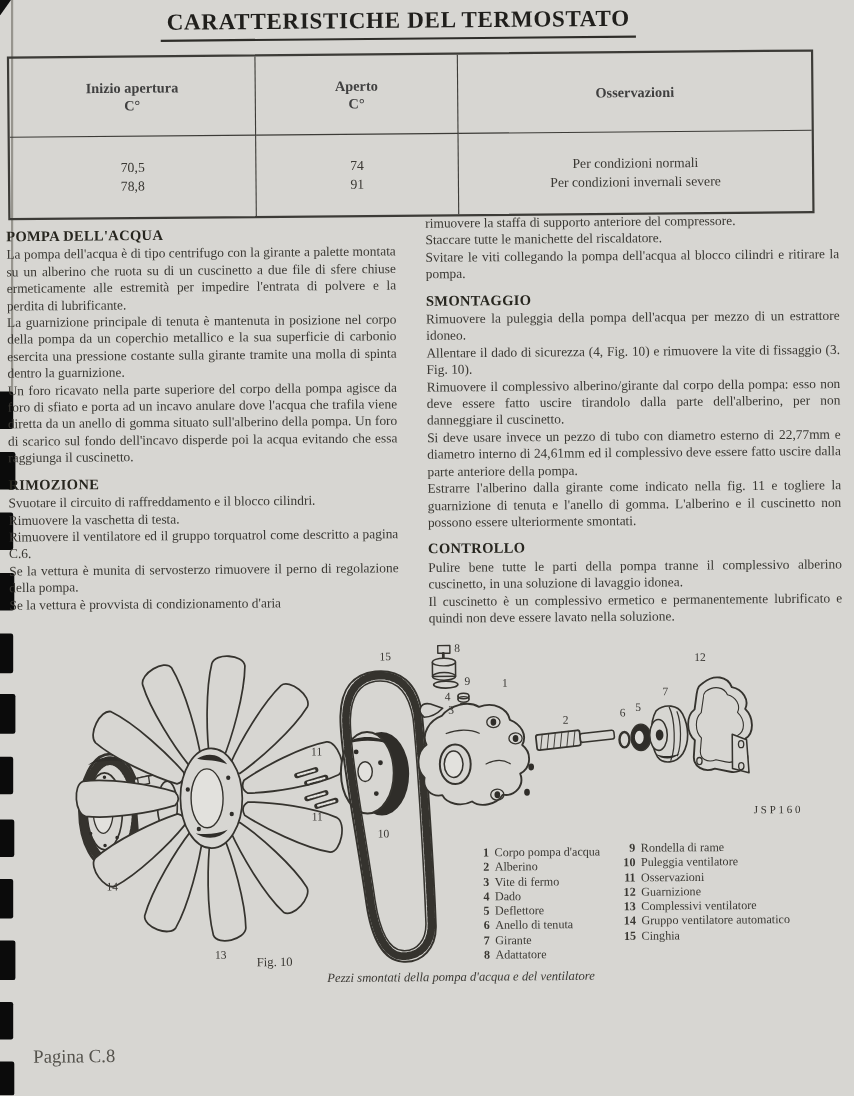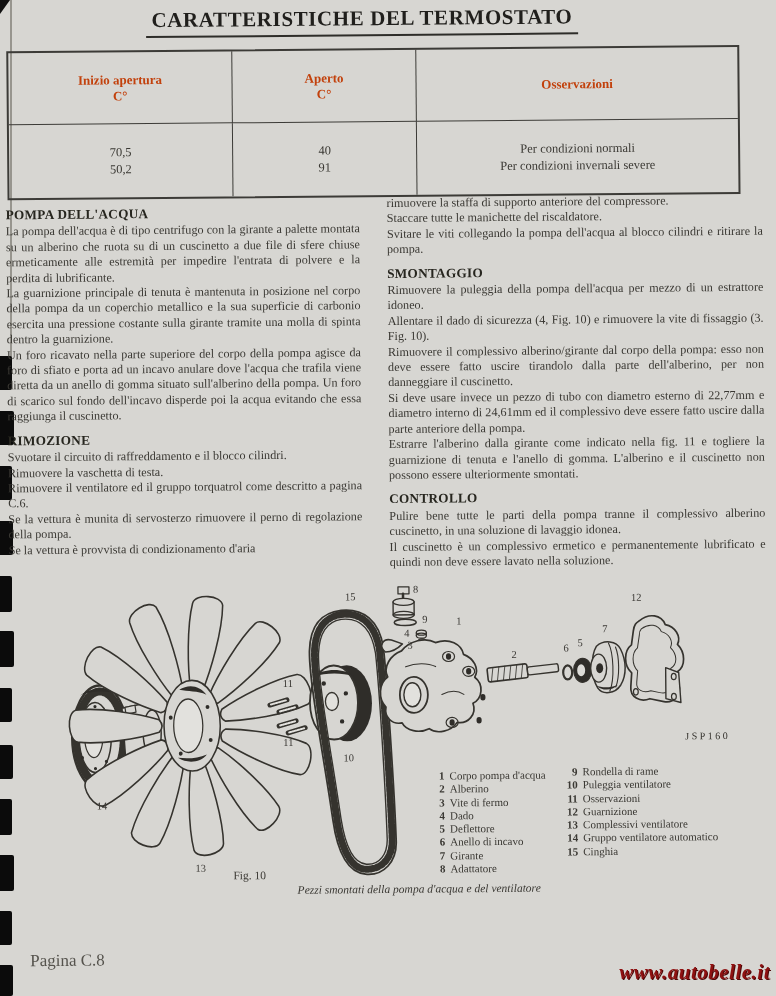--- a/index.html
+++ b/index.html
@@ -20,21 +20,21 @@
          border-bottom:2.5px solid #2e2d29;padding-bottom:3px;margin:0;}
 
   
   .ttable{position:absolute;left:10px;top:48px;width:729px;height:145px;
           border:2px solid #3c3b37;display:grid;
           grid-template-columns:224px 184px 1fr;grid-template-rows:72px 1fr;}
   .tcell{border-right:1.5px solid #3c3b37;border-bottom:1.5px solid #3c3b37;
          display:flex;flex-direction:column;align-items:center;justify-content:center;}
   .tcell.last{border-right:none;}
   .tcell.bot{border-bottom:none;}
-  .th{font-weight:700;font-size:13px;color:#c2410c;line-height:16px;text-align:center;}
+  .th{font-weight:700;font-size:13px;color:#404040;line-height:16px;text-align:center;}
   .td{font-size:12.5px;line-height:17px;text-align:center;color:#3a3833;}
 
   
   .col{position:absolute;font-size:12.2px;line-height:15.4px;color:#3a3833;}
   .col-left{left:8px;top:204px;width:354px;}
   .col-right{left:389px;top:196px;width:376px;}
   .col h3{font-size:13.2px;font-weight:700;color:#27261f;letter-spacing:.3px;margin:8px 0 2px;}
   .col h3.first{margin-top:0;}
   .body-p{margin:0;text-align:justify;}
 
@@ -90,24 +90,24 @@
       </div>
       <div class="tcell">
         <span class="th">Aperto</span>
         <span class="th">C°</span>
       </div>
       <div class="tcell last">
         <span class="th">Osservazioni</span>
       </div>
       <div class="tcell bot">
         <span class="td">70,5</span>
-        <span class="td">50,2</span>
+        <span class="td">78,8</span>
       </div>
       <div class="tcell bot">
-        <span class="td">40</span>
+        <span class="td">74</span>
         <span class="td">91</span>
       </div>
       <div class="tcell bot last">
         <span class="td">Per condizioni normali</span>
         <span class="td">Per condizioni invernali severe</span>
       </div>
     </div>
 
     <div class="col col-left">
       <h3 class="first">POMPA DELL'ACQUA</h3>
@@ -306,21 +306,21 @@
       <div class="pl-row">
           <span class="pl-n">4</span>
           <span>Dado</span>
         </div>
       <div class="pl-row">
           <span class="pl-n">5</span>
           <span>Deflettore</span>
         </div>
       <div class="pl-row">
           <span class="pl-n">6</span>
-          <span>Anello di incavo</span>
+          <span>Anello di tenuta</span>
         </div>
       <div class="pl-row">
           <span class="pl-n">7</span>
           <span>Girante</span>
         </div>
       <div class="pl-row">
           <span class="pl-n">8</span>
           <span>Adattatore</span>
         </div>
     </div>
@@ -354,14 +354,13 @@
           <span>Cinghia</span>
         </div>
     </div>
 
     <span class="fig-label">Fig. 10</span>
     <span class="fig-text">Pezzi smontati della pompa d'acqua e del ventilatore</span>
 
     <div class="footer">Pagina C.8</div>
   </div>
 
-  <div class="watermark">www.autobelle.it</div>
 </div>
 
 </body></html>

